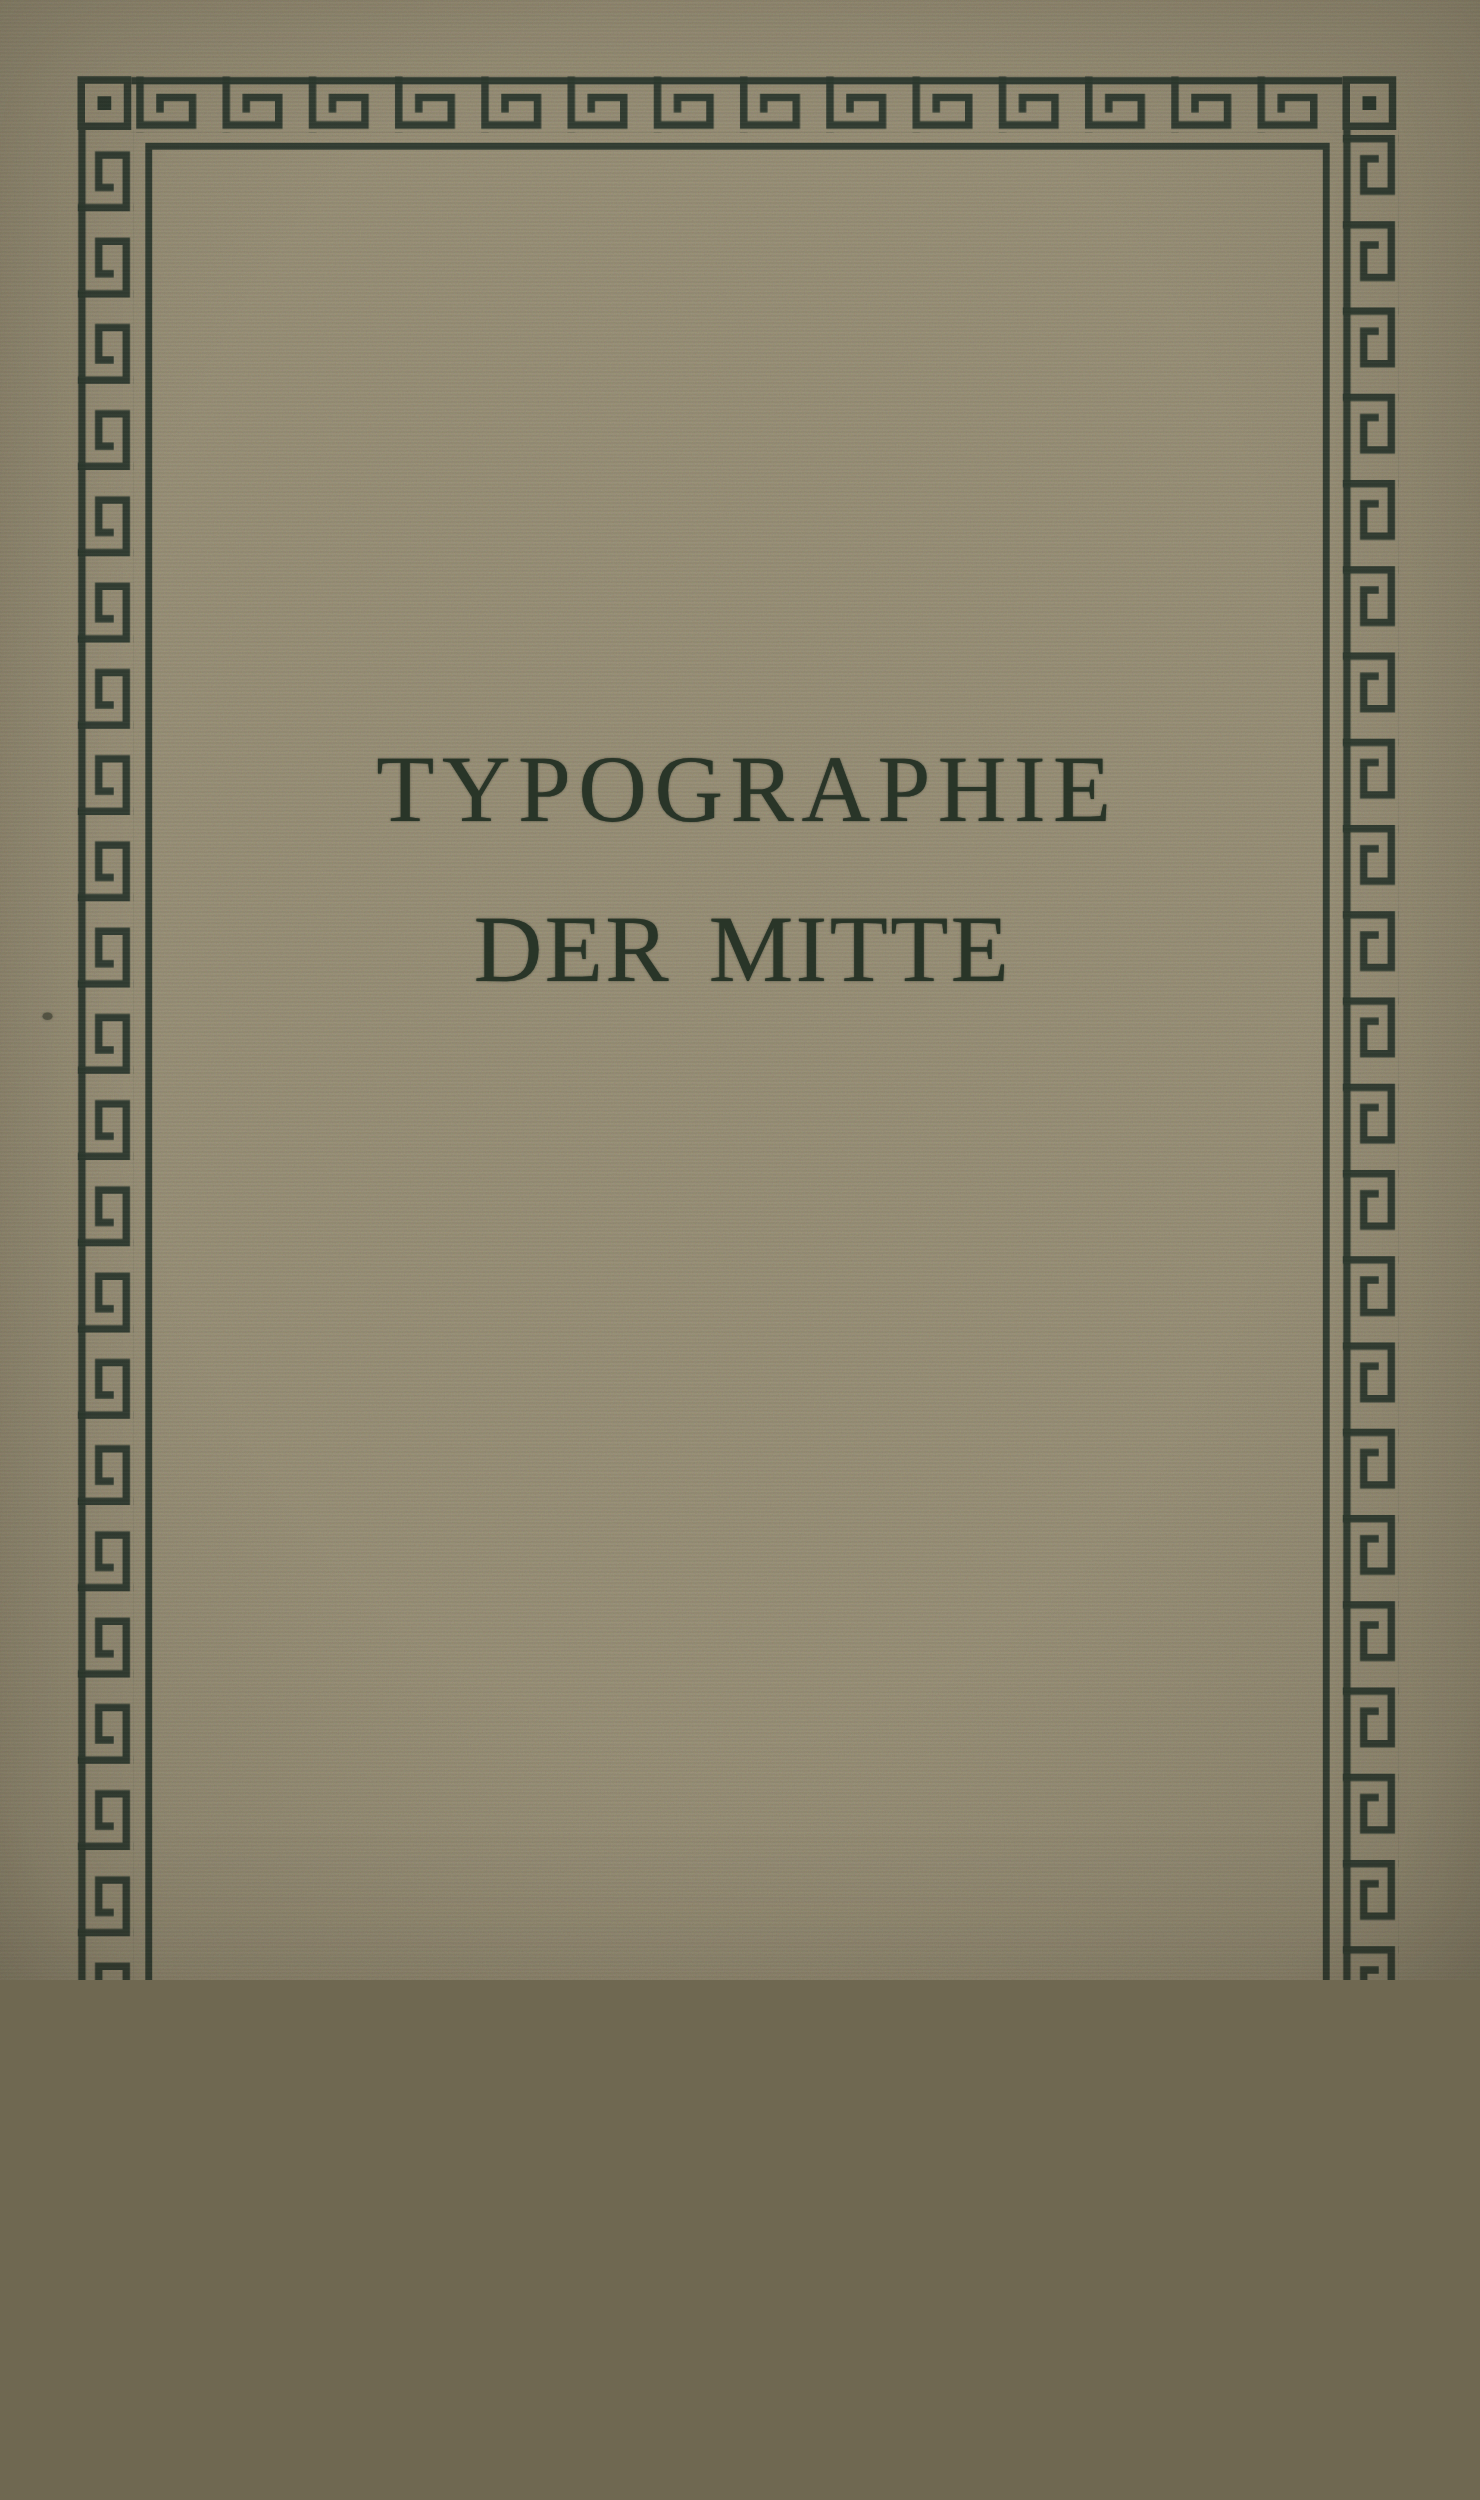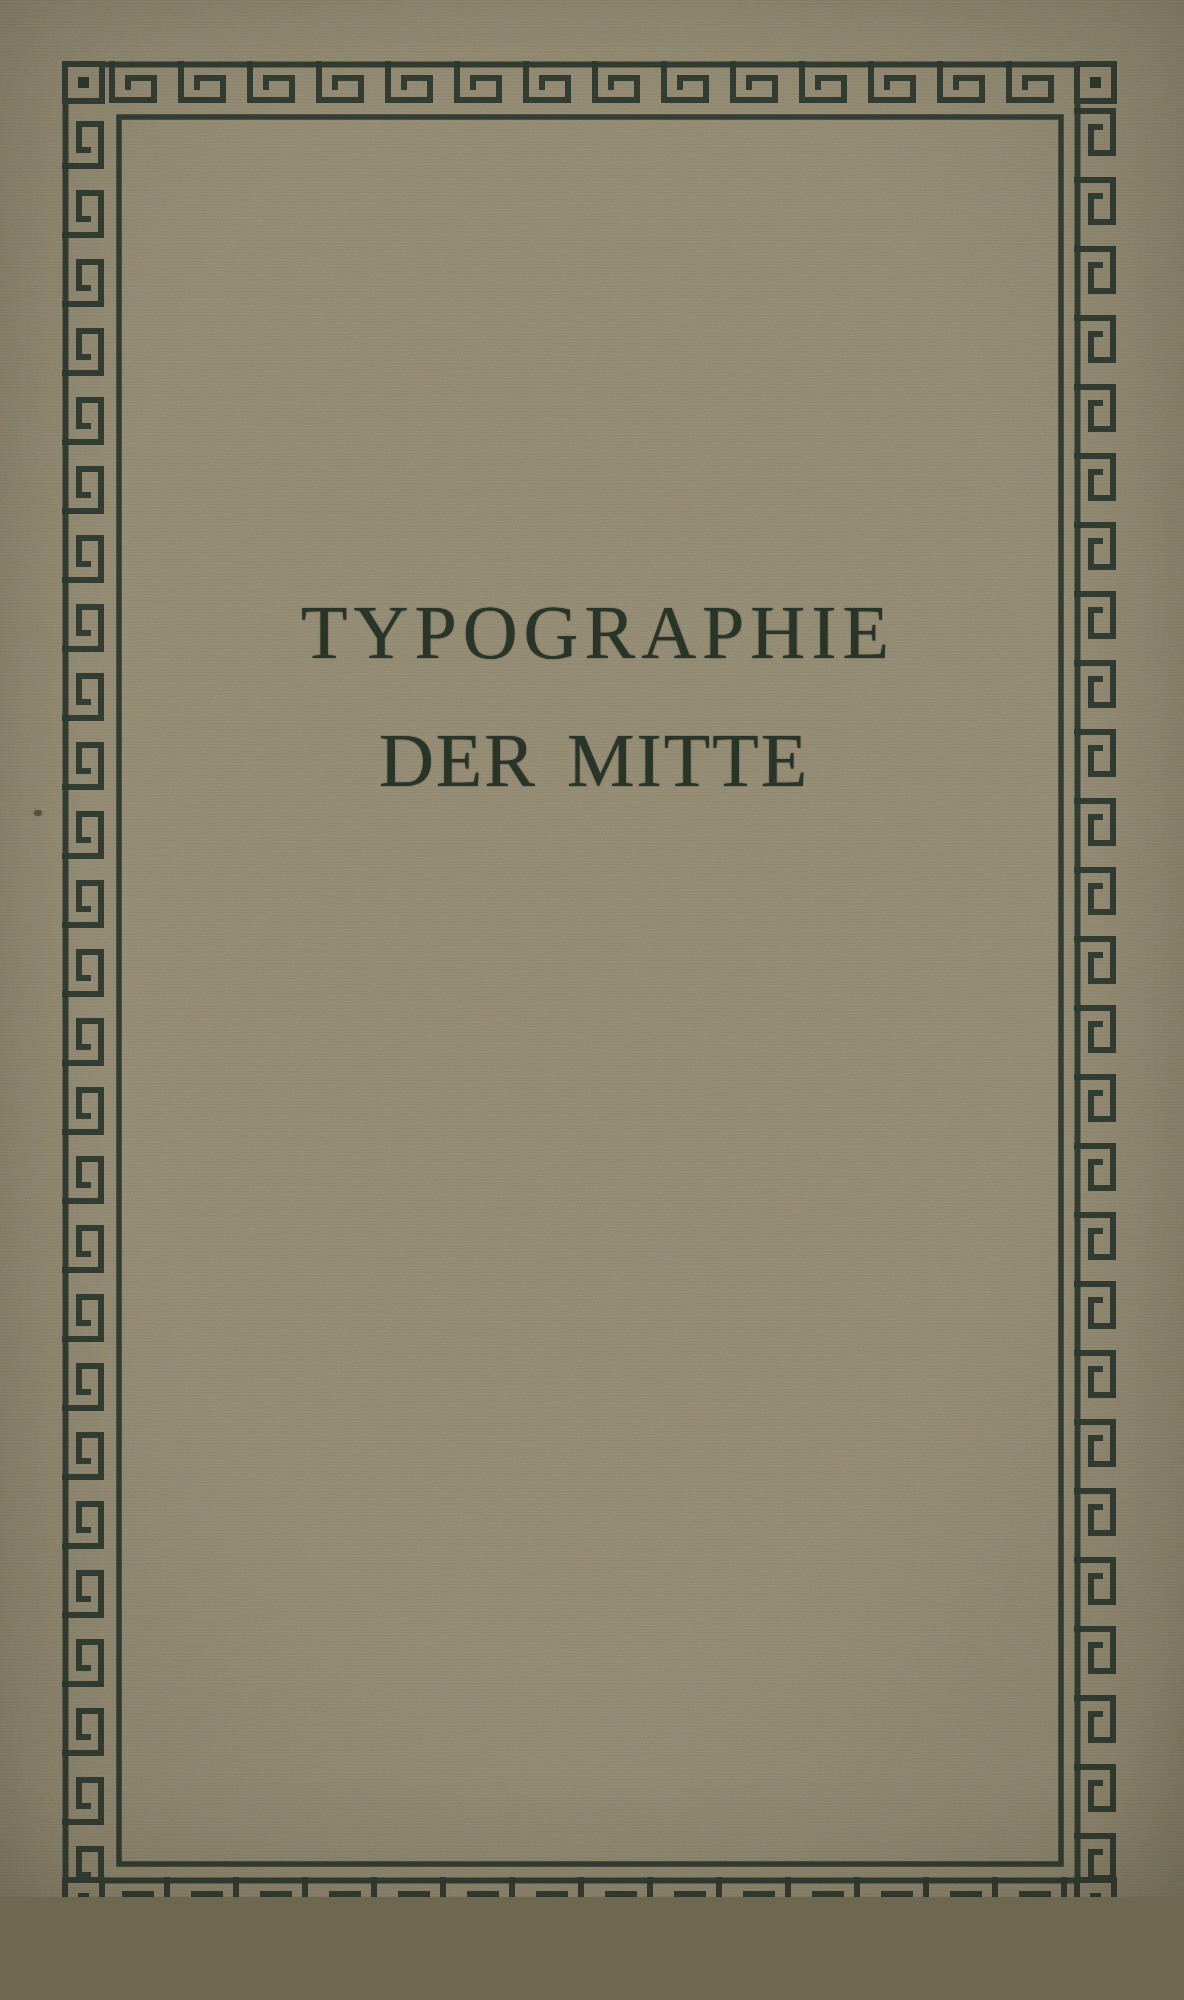--- a/index.html
+++ b/index.html
@@ -1,18 +1,18 @@
 <!DOCTYPE html>
 <html><head>
 <meta charset="utf-8">
 <style>
   html,body{margin:0;padding:0;background:#6f6851;}
   .cover{
     position:relative;
-    width:1184px;height:1897px;
+    width:1184px;height:1584px;
     overflow:hidden;
     background:#3b82f6;
     font-family:"Liberation Serif", serif;
   }
   .art{position:absolute;left:0;top:0;z-index:0;display:block;}
   .laid-texture{
     position:absolute;inset:0;z-index:1;pointer-events:none;
     background:repeating-linear-gradient(180deg,
       rgba(58,54,38,0.045) 0px, rgba(58,54,38,0.045) 1px,
       rgba(236,228,198,0.035) 2px, rgba(0,0,0,0) 3px);

